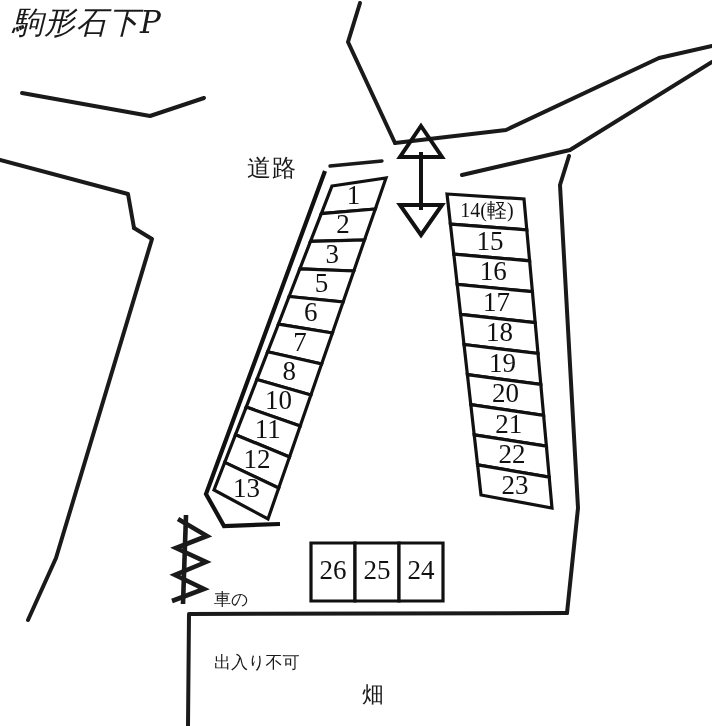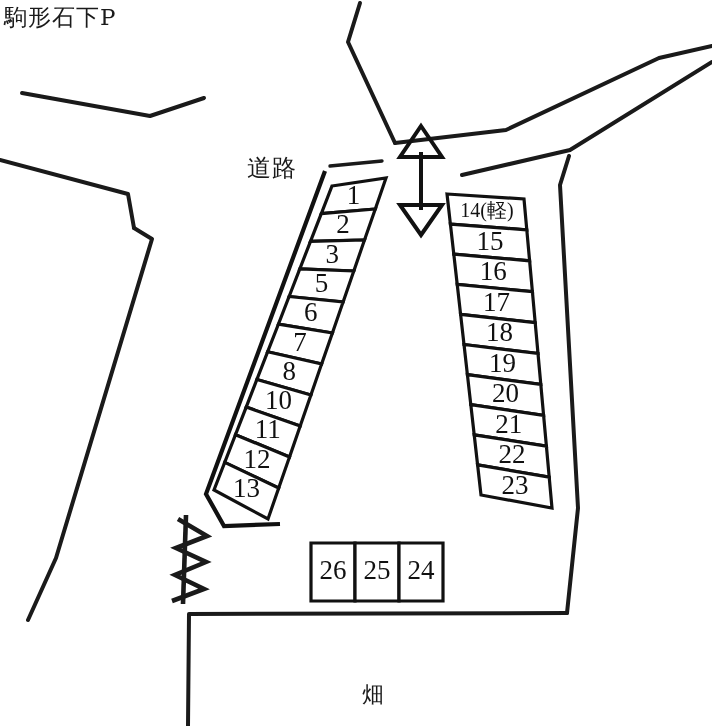--- a/index.html
+++ b/index.html
@@ -76,24 +76,25 @@
     font-size: 20px;
   }
   .map-label {
     position: absolute;
     font-family: "DejaVu Serif", "Liberation Serif", serif;
     color: #1a1a1a;
     white-space: pre;
     user-select: none;
   }
   #title-label {
-    left: 4px;
+    left: 12px;
     top: 2px;
-    font-size: 23px;
+    font-size: 31px;
     letter-spacing: 1px;
+    font-style: italic;
   }
   #road-label {
     left: 200px;
     top: 152px;
     font-size: 24px;
     letter-spacing: 1px;
     margin-left: 47px;
   }
   #field-label {
     left: 362px;
@@ -205,14 +206,18 @@
       </g>
 
   </svg>
 
   <div class="map-label" id="title-label">駒形石下P</div>
 
   <div class="map-label" id="road-label">道路</div>
 
   <div class="map-label" id="field-label">畑</div>
 
+  <div class="map-label" id="noentry-label">
+    <div>車の</div>
+    <div>出入り不可</div>
+  </div>
 
 </div>
 
 </body></html>

